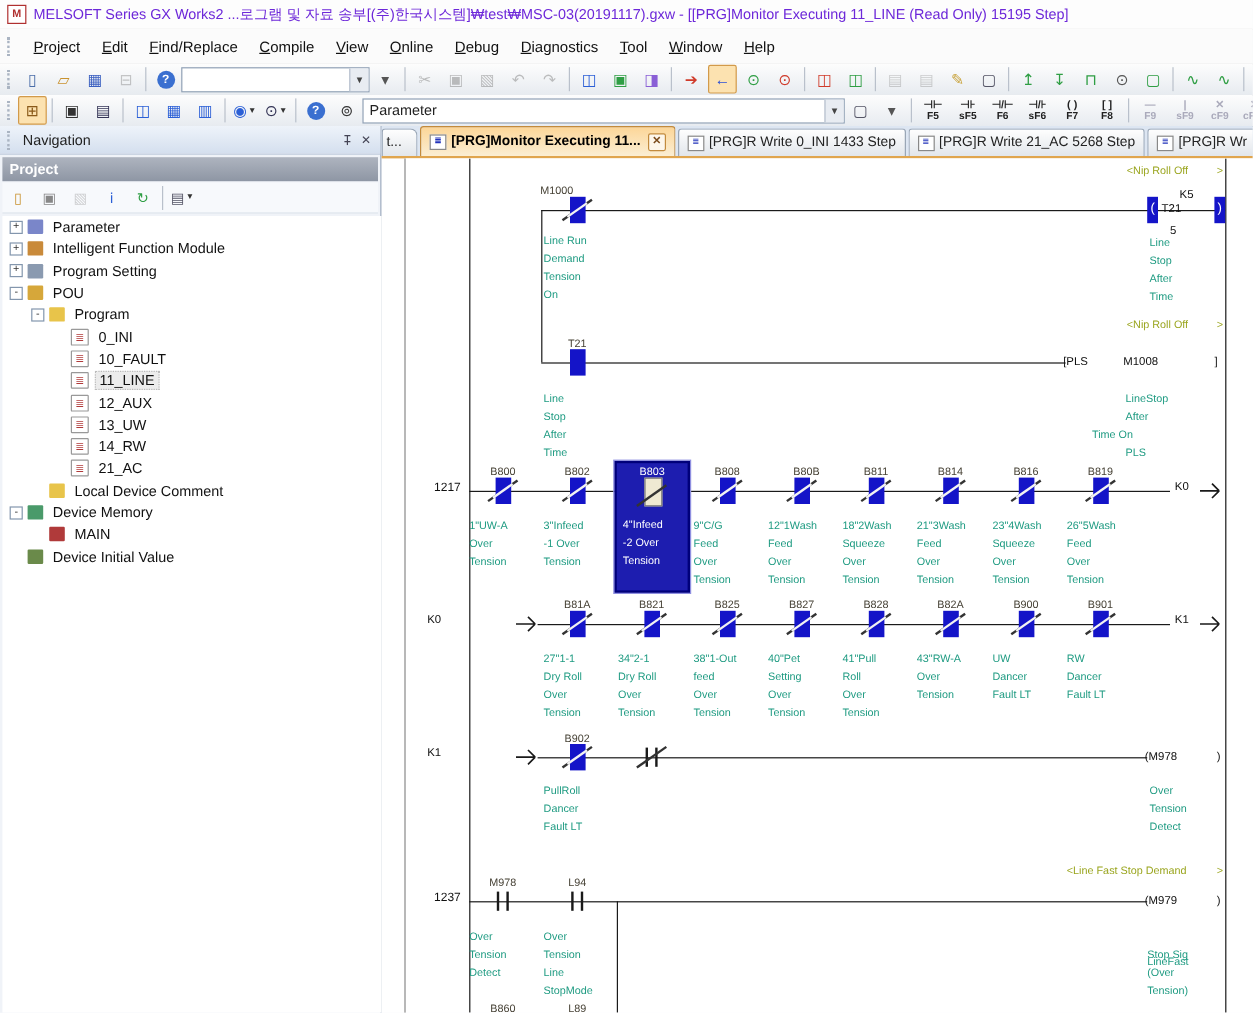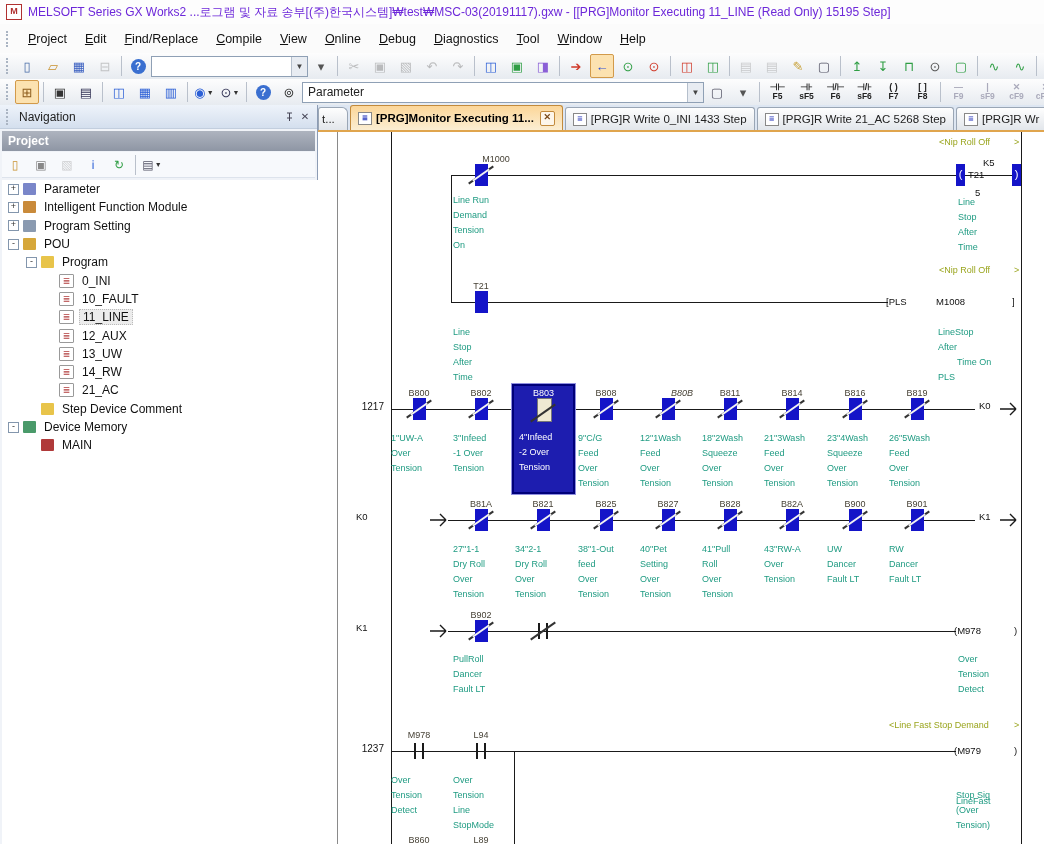--- a/index.html
+++ b/index.html
@@ -423,31 +423,36 @@
           <div class="tree-label">14_RW</div>
         </div>
         <div class="tree-row" style="padding-left: 42px;">
           <div style="width: 15px; flex: 0 0 auto;"></div>
           <div class="tree-icon" style="background: rgb(255, 255, 255); border: 1px solid rgb(153, 153, 153); color: rgb(176, 58, 58);">≣</div>
           <div class="tree-label">21_AC</div>
         </div>
         <div class="tree-row" style="padding-left: 24px;">
           <div style="width: 15px; flex: 0 0 auto;"></div>
           <div class="tree-icon" style="background: rgb(232, 196, 74);"></div>
-          <div class="tree-label">Step Device Comment</div>
+          <div class="tree-label">Local Device Comment</div>
         </div>
         <div class="tree-row" style="padding-left: 6px;">
           <div class="expander">-</div>
           <div class="tree-icon" style="background: rgb(74, 154, 106);"></div>
           <div class="tree-label">Device Memory</div>
         </div>
         <div class="tree-row" style="padding-left: 24px;">
           <div style="width: 15px; flex: 0 0 auto;"></div>
           <div class="tree-icon" style="background: rgb(176, 58, 58);"></div>
           <div class="tree-label">MAIN</div>
+        </div>
+        <div class="tree-row" style="padding-left: 6px;">
+          <div style="width: 15px; flex: 0 0 auto;"></div>
+          <div class="tree-icon" style="background: rgb(106, 138, 74);"></div>
+          <div class="tree-label">Device Initial Value</div>
         </div>
       </div>
   </div>
 
   <div id="tabbar">
       <div class="tab partial">
         <div>t...</div>
       </div>
       <div class="tab active">
         <div class="tab-ladder-icon">≣</div>
@@ -497,21 +502,21 @@
         </svg>
         <svg class="arrow" width="22" height="16" style="left: 92px; top: 491px;">
           <path d="M0 8 H16 M16 8 L10 2 M16 8 L10 14" stroke="#1a1a1a" stroke-width="1.4" fill="none"></path>
         </svg>
         <div class="note" style="left: 601px; top: 5px;">&lt;Nip Roll Off</div>
         <div class="note" style="left: 676px; top: 5px;">&gt;</div>
         <div class="note" style="left: 601px; top: 133px;">&lt;Nip Roll Off</div>
         <div class="note" style="left: 676px; top: 133px;">&gt;</div>
         <div class="note" style="left: 551px; top: 588px;">&lt;Line Fast Stop Demand</div>
         <div class="note" style="left: 676px; top: 588px;">&gt;</div>
-        <div class="dev-label" style="left: 126px; top: 22px;">M1000</div>
+        <div class="dev-label" style="left: 94px; top: 22px;">M1000</div>
         <div class="slash-dark" style="left: 142px; top: 28px;"></div>
         <div class="c-box" style="left: 137px; top: 32px;"></div>
         <div class="slash-lite" style="left: 142px; top: 33px;"></div>
         <div class="comment" style="left: 115px; top: 61px;">Line Run</div>
         <div class="comment" style="left: 115px; top: 76px;">Demand</div>
         <div class="comment" style="left: 115px; top: 91px;">Tension</div>
         <div class="comment" style="left: 115px; top: 106px;">On</div>
         <div class="dev-label" style="left: 111px; top: 149px;">T21</div>
         <div class="c-box" style="left: 137px; top: 159px;"></div>
         <div class="comment" style="left: 115px; top: 193px;">Line</div>
@@ -541,21 +546,21 @@
         <div class="sel-contact" style="left: 199px; top: 266px;"></div>
         <div class="slash-dark" style="left: 204px; top: 266px;"></div>
         <div class="dev-label" style="left: 236px; top: 256px;">B808</div>
         <div class="slash-dark" style="left: 267px; top: 262px;"></div>
         <div class="c-box" style="left: 262px; top: 266px;"></div>
         <div class="slash-lite" style="left: 267px; top: 267px;"></div>
         <div class="comment" style="left: 240px; top: 299px;">9"C/G</div>
         <div class="comment" style="left: 240px; top: 314px;">Feed</div>
         <div class="comment" style="left: 240px; top: 329px;">Over</div>
         <div class="comment" style="left: 240px; top: 344px;">Tension</div>
-        <div class="dev-label" style="left: 312px; top: 256px; font-style: italic;">B80B</div>
+        <div class="dev-label" style="left: 302px; top: 256px;">B80B</div>
         <div class="slash-dark" style="left: 329px; top: 262px;"></div>
         <div class="c-box" style="left: 324px; top: 266px;"></div>
         <div class="slash-lite" style="left: 329px; top: 267px;"></div>
         <div class="comment" style="left: 302px; top: 299px;">12"1Wash</div>
         <div class="comment" style="left: 302px; top: 314px;">Feed</div>
         <div class="comment" style="left: 302px; top: 329px;">Over</div>
         <div class="comment" style="left: 302px; top: 344px;">Tension</div>
         <div class="dev-label" style="left: 360px; top: 256px;">B811</div>
         <div class="slash-dark" style="left: 391px; top: 262px;"></div>
         <div class="c-box" style="left: 386px; top: 266px;"></div>
@@ -690,19 +695,19 @@
         <div class="lad-text" style="left: 676px; top: 613px;">)</div>
         <div class="comment" style="left: 618px; top: 662px;">LineFast</div>
         <div class="comment" style="left: 618px; top: 656px;">Stop Sig</div>
         <div class="comment" style="left: 618px; top: 671px;">(Over</div>
         <div class="comment" style="left: 618px; top: 686px;">Tension)</div>
         <div class="lad-text" style="left: 548px; top: 164px;">[PLS</div>
         <div class="lad-text" style="left: 598px; top: 164px;">M1008</div>
         <div class="lad-text" style="left: 674px; top: 164px;">]</div>
         <div class="comment" style="left: 600px; top: 193px;">LineStop</div>
         <div class="comment" style="left: 600px; top: 208px;">After</div>
-        <div class="comment" style="left: 619px; top: 223px;">Time On</div>
+        <div class="comment" style="left: 572px; top: 223px;">Time On</div>
         <div class="comment" style="left: 600px; top: 238px;">PLS</div>
         <div class="dev-label" style="left: 49px; top: 703px;">B860</div>
         <div class="dev-label" style="left: 111px; top: 703px;">L89</div>
       </div>
   </div>
 </div>
 
 </body></html>

